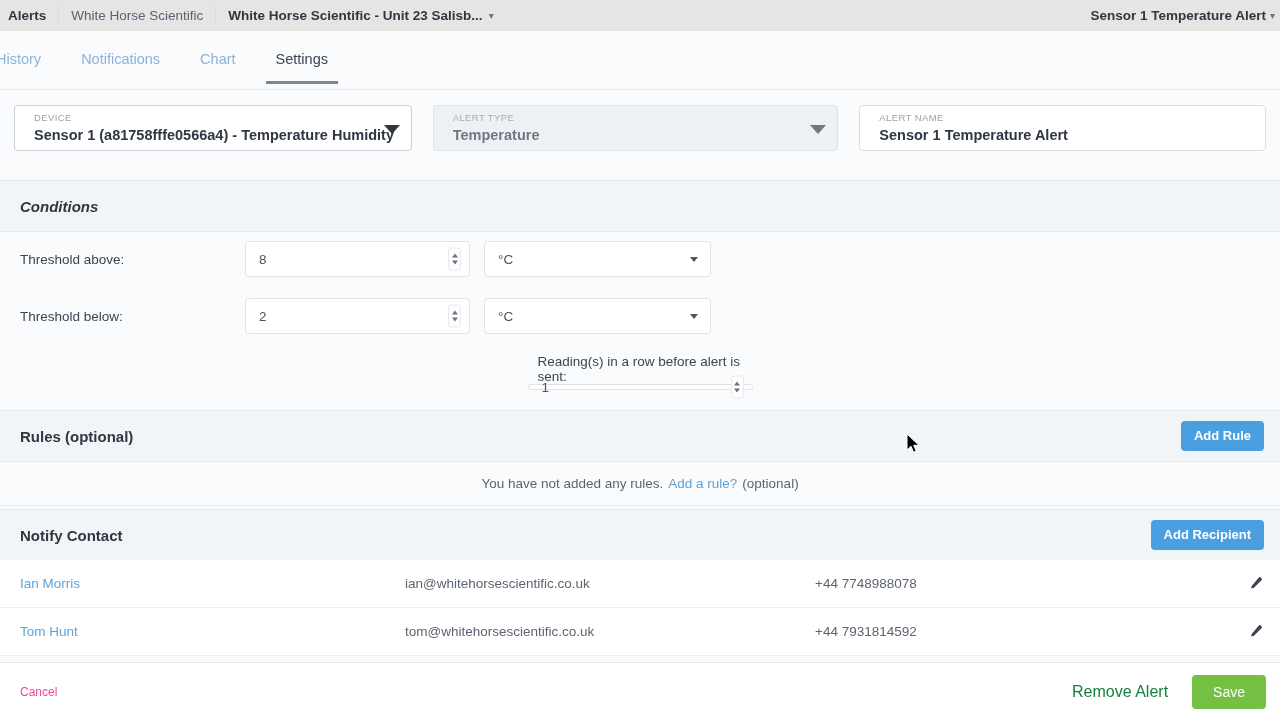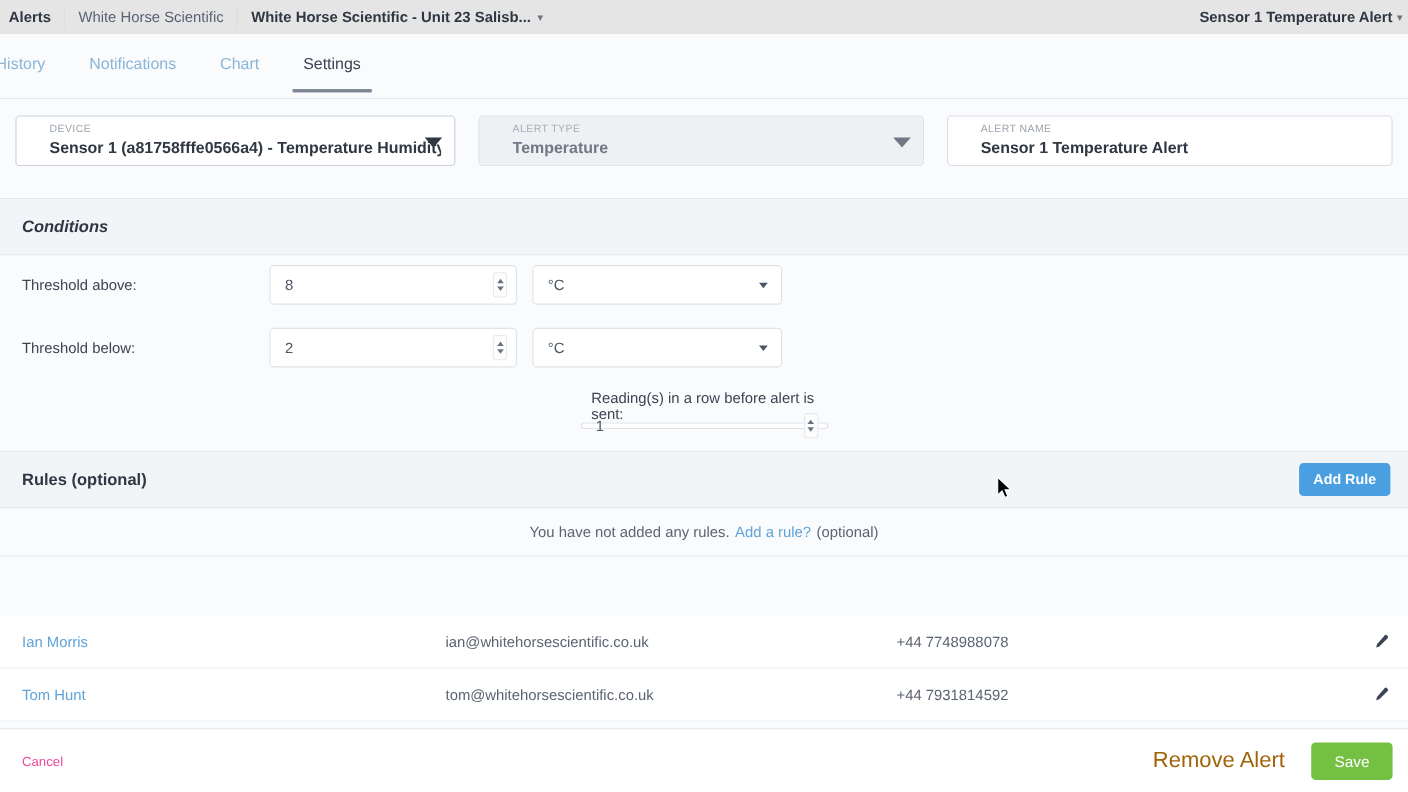--- a/index.html
+++ b/index.html
@@ -98,21 +98,21 @@
     display: flex;
     padding: 0 14px;
     gap: 21px;
   }
   .field {
     position: relative;
     height: 46px;
     background: #ffffff;
     border: 1px solid #d9dee4;
     border-radius: 4px;
-    padding: 6px 12px 0 30px;
+    padding: 6px 12px 0 19px;
   }
   .field.device { width: 400px; border-width: 1.5px; border-color: #c9d0d8; }
   .field.alert-type {
     width: 408px;
     background: #eef1f4;
     border-color: #dfe3e8;
   }
   .field.alert-name { width: 409px; }
   .field-label {
     font-size: 9.5px;
@@ -316,22 +316,22 @@
     display: flex;
     align-items: center;
     padding: 0 14px 0 20px;
   }
   .footer-cancel {
     font-size: 12px;
     color: #ec4899;
     cursor: pointer;
   }
   .footer-remove {
-    font-size: 20px;
-    color: #a16207;
+    font-size: 16px;
+    color: #15803d;
     margin-right: 24px;
     cursor: pointer;
   }
   .btn-green {
     background: #74c043;
     color: #ffffff;
     font-size: 14px;
     border: none;
     border-radius: 4px;
     padding: 9px 21px;
@@ -441,20 +441,25 @@
     <span class="spacer"></span>
     <button class="btn-blue">Add Rule</button>
   </div>
 
   <div class="rules-empty" style="top:462px;">
     <span>You have not added any rules.</span>
     <a href="#">Add a rule?</a>
     <span>(optional)</span>
   </div>
 
+  <div class="section-head" style="top:509px;">
+    <span class="section-title">Notify Contact</span>
+    <span class="spacer"></span>
+    <button class="btn-blue">Add Recipient</button>
+  </div>
 
   <div class="contact-row" style="top:560px;">
     <span class="contact-name">Ian Morris</span>
     <span class="contact-email">ian@whitehorsescientific.co.uk</span>
     <span class="contact-phone">+44 7748988078</span>
     <span class="pencil">
       <svg width="15" height="15" viewBox="0 0 16 16" aria-hidden="true">
         <path d="M11.6 1.6a1.4 1.4 0 0 1 2 0l.8.8a1.4 1.4 0 0 1 0 2l-8.1 8.1-3.1.9.9-3.1 7.5-8.7z" fill="#3b4452"></path>
       </svg>
     </span>

